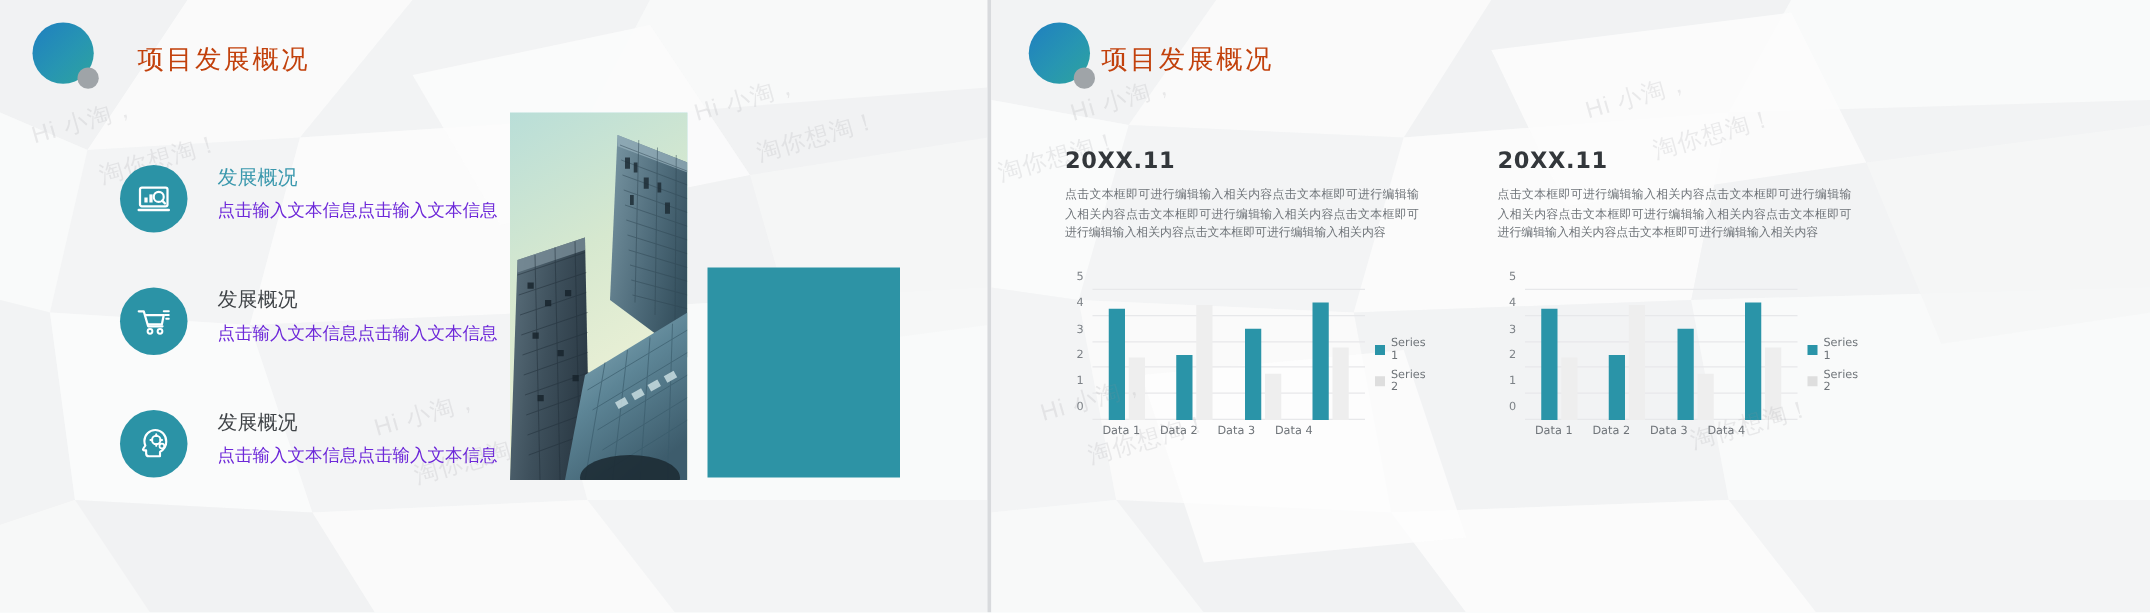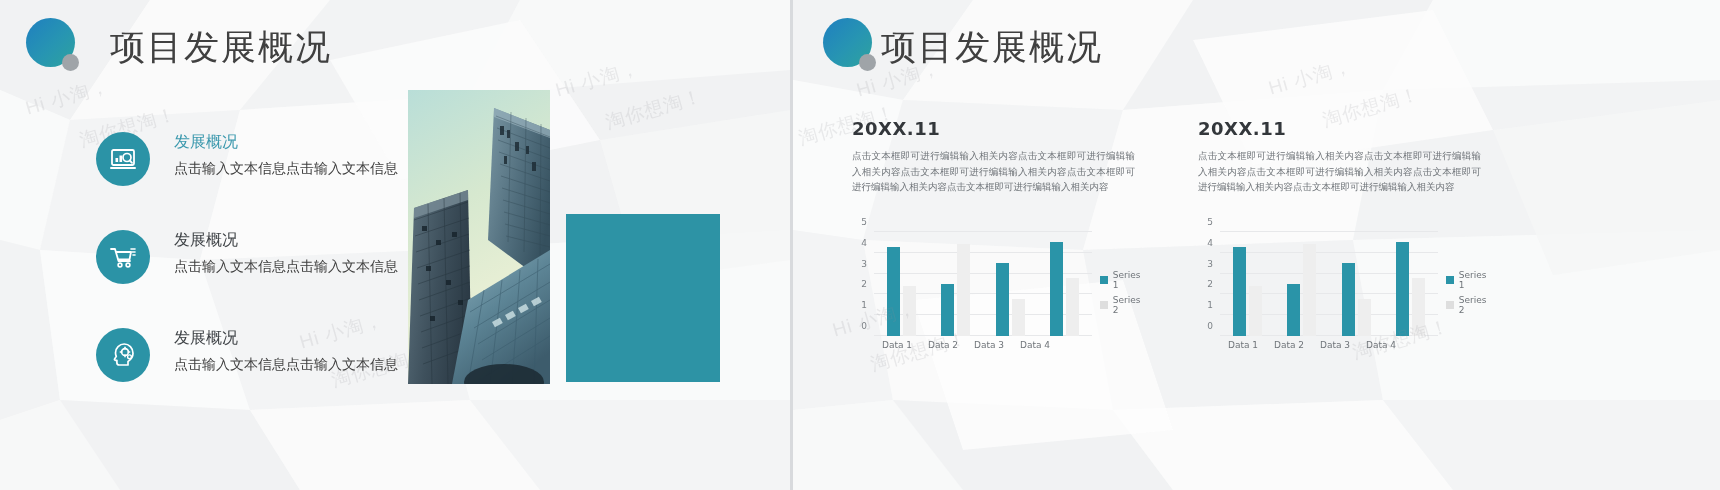--- a/index.html
+++ b/index.html
@@ -48,21 +48,21 @@
     position: absolute; left: 0; top: 0;
     width: 49px; height: 49px; border-radius: 50%;
     background: linear-gradient(135deg,#1f7fc0 0%,#2795b2 55%,#2ea39f 100%);
   }
   .hdr-dot-sm {
     position: absolute; left: 36px; top: 36px;
     width: 17px; height: 17px; border-radius: 50%;
     background: #9fa4a8;
   }
   .hdr-title {
-    font-size: 35px; color: #404040; letter-spacing: 2px;
+    font-size: 21px; color: #c2410c; letter-spacing: 2px;
     font-family: "DejaVu Sans", sans-serif;
     white-space: nowrap;
   }
   .hdr-left  { left: 26px; top: 18px; }
   .hdr-left .hdr-title { margin-left: 26px; }
 
   
   .feat {
     position: absolute; z-index: 5;
     display: flex; align-items: flex-start;
@@ -75,21 +75,21 @@
     flex: 0 0 auto;
   }
   .feat-icon svg { display: block; }
   .feat-txt { margin-left: 24px; }
   .feat-ttl {
     font-size: 16px; color: #3f4347; margin-bottom: 7px;
     font-family: "DejaVu Sans", sans-serif;
   }
   .feat-ttl.accent { color: #3a98ad; }
   .feat-sub {
-    font-size: 14px; color: #404040; white-space: nowrap;
+    font-size: 14px; color: #6d28d9; white-space: nowrap;
     font-family: "DejaVu Sans", sans-serif;
   }
 
   
   .photo {
     position: absolute; z-index: 4;
     left: 408px; top: 90px; width: 142px; height: 294px;
     overflow: hidden;
     background: linear-gradient(#bfe3e0,#e8f0df);
   }

